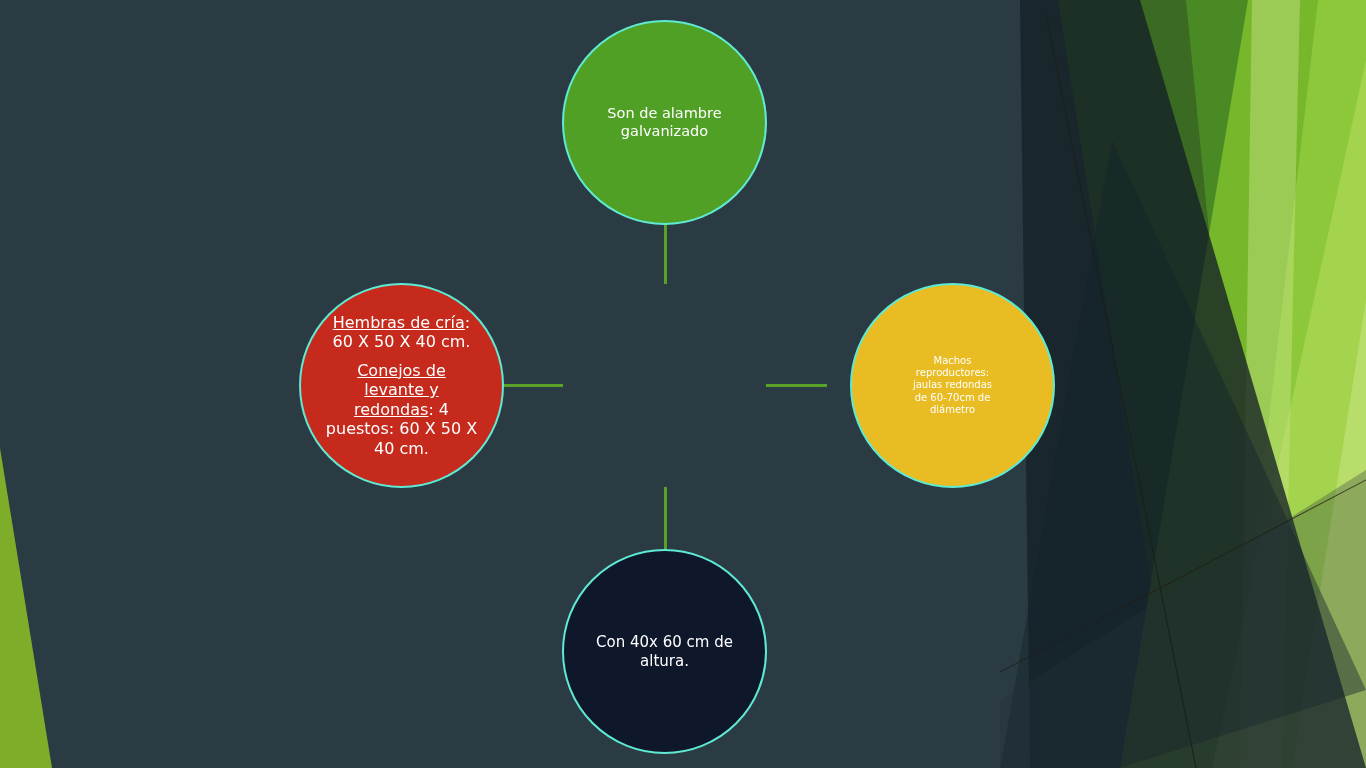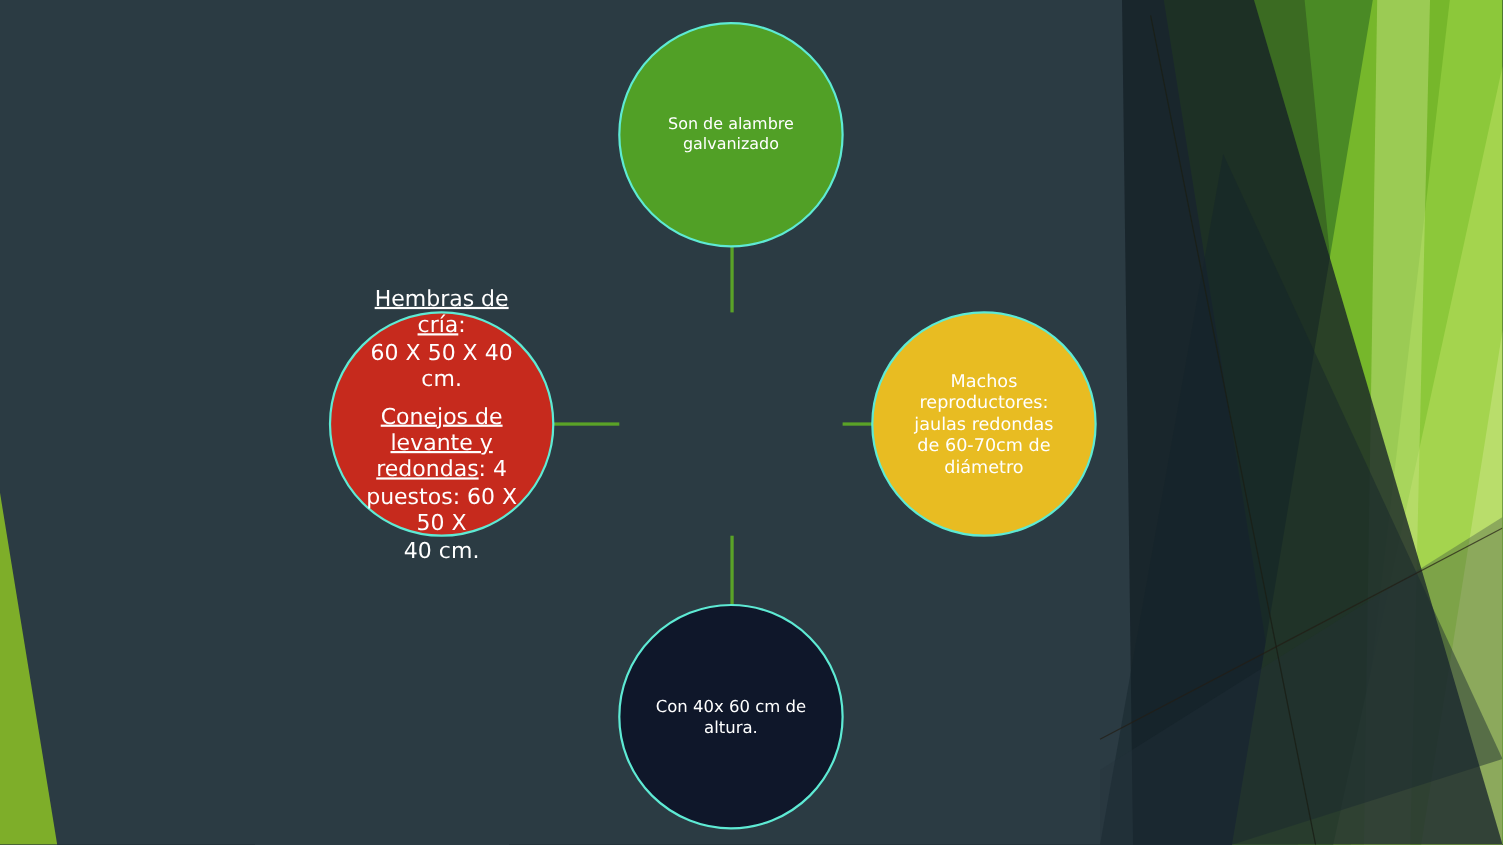--- a/index.html
+++ b/index.html
@@ -63,27 +63,27 @@
   #node-top {
     left: 562px; top: 20px;
     width: 205px; height: 205px;
     background: #51a026;
     font-size: 14.5px;
   }
   #node-left {
     left: 299px; top: 283px;
     width: 205px; height: 205px;
     background: #c62a1d;
-    font-size: 20px;
+    font-size: 16px;
   }
   #node-right {
-    left: 792px; top: 283px;
+    left: 850px; top: 283px;
     width: 205px; height: 205px;
     background: #e8bc22;
-    font-size: 16px;
+    font-size: 10px;
   }
   #node-bottom {
     left: 562px; top: 549px;
     width: 205px; height: 205px;
     background: #0f172a;
     font-size: 15px;
   }
   .line-block { display: block; }
   .gap { display: block; height: 9px; }
 </style>

